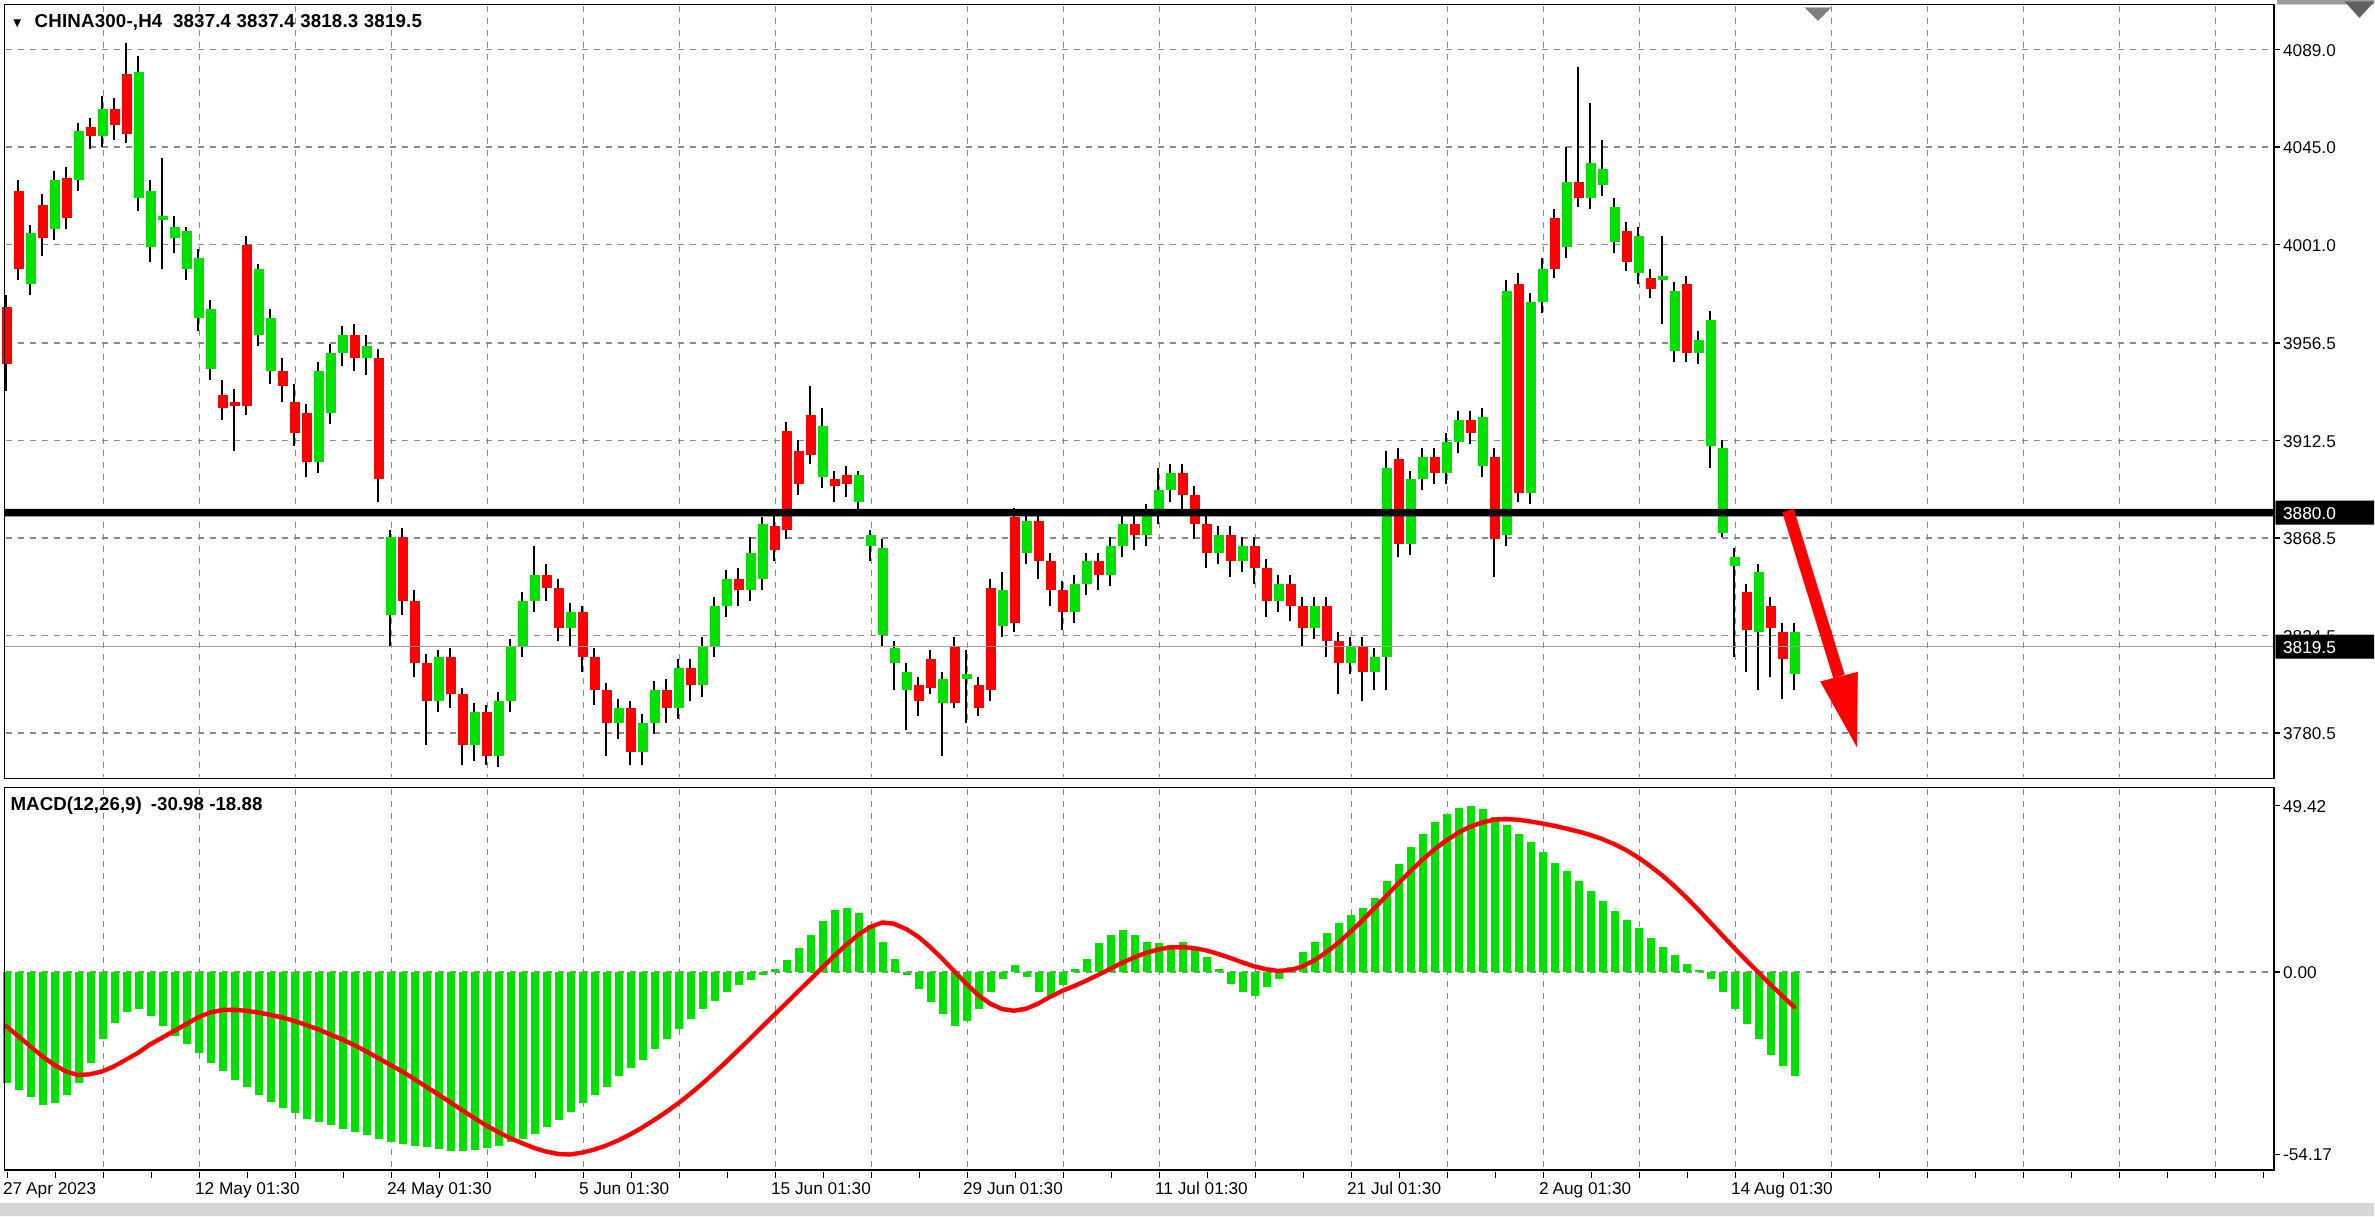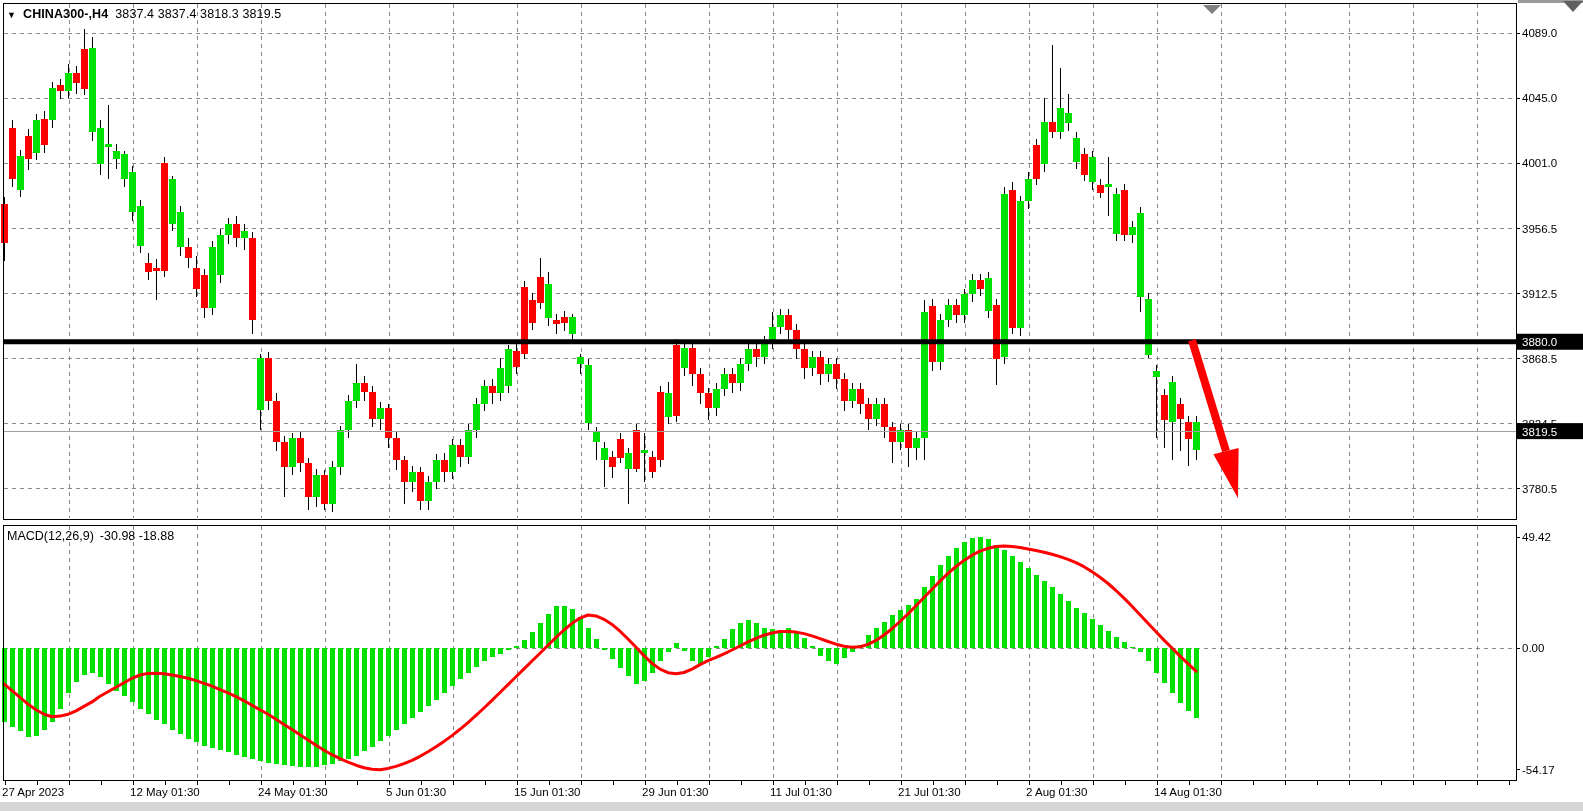--- a/index.html
+++ b/index.html
@@ -3,21 +3,21 @@
 <meta charset="utf-8">
 <style>
   html,body{margin:0;padding:0;background:#fff;}
   .screen{position:relative;width:1583px;height:811px;background:#fff;overflow:hidden;
           font-family:"Liberation Sans",sans-serif;}
   svg{position:absolute;left:0;top:0;}
   .titlebar{position:absolute;left:7px;top:7px;display:flex;align-items:center;gap:7px;
             font-size:12.5px;color:#000;font-weight:600;letter-spacing:.1px;}
   .titlebar .tri{font-size:9px;line-height:1;transform:translateY(1px);}
   .macdbar{position:absolute;left:7px;top:529px;display:flex;gap:6px;
-           font-size:12.5px;color:#000;font-weight:400;}
+           font-size:12.5px;color:#000;font-weight:700;}
 </style>
 </head>
 <body>
 
 <div class="screen">
   <svg id="chart" width="1583" height="811">
       <g>
         <line x1="69" y1="4" x2="69" y2="518" stroke="#8a8a8a" stroke-width="1" stroke-dasharray="4 4" shape-rendering="crispEdges"></line>
         <line x1="69" y1="526" x2="69" y2="779" stroke="#8a8a8a" stroke-width="1" stroke-dasharray="4 4" shape-rendering="crispEdges"></line>
         <line x1="133" y1="4" x2="133" y2="518" stroke="#8a8a8a" stroke-width="1" stroke-dasharray="4 4" shape-rendering="crispEdges"></line>
@@ -649,20 +649,20 @@
       <g>
         <rect x="1518" y="0" width="65" height="3" fill="#9a9a9a"></rect>
         <polygon points="1563,1 1583,1 1573,12" fill="#606060"></polygon>
         <rect x="0" y="802" width="1583" height="9" fill="#d6d6d6"></rect>
       </g>
     </svg>
 
   <div class="titlebar">
     <span class="tri">▼</span>
     <span>CHINA300-,H4</span>
-    <span style="font-weight:400">3837.4 3837.4 3818.3 3819.5</span>
+    <span style="font-weight:700">3837.4 3837.4 3818.3 3819.5</span>
   </div>
 
   <div class="macdbar">
     <span>MACD(12,26,9)</span>
     <span>-30.98 -18.88</span>
   </div>
 </div>
 
 </body></html>

